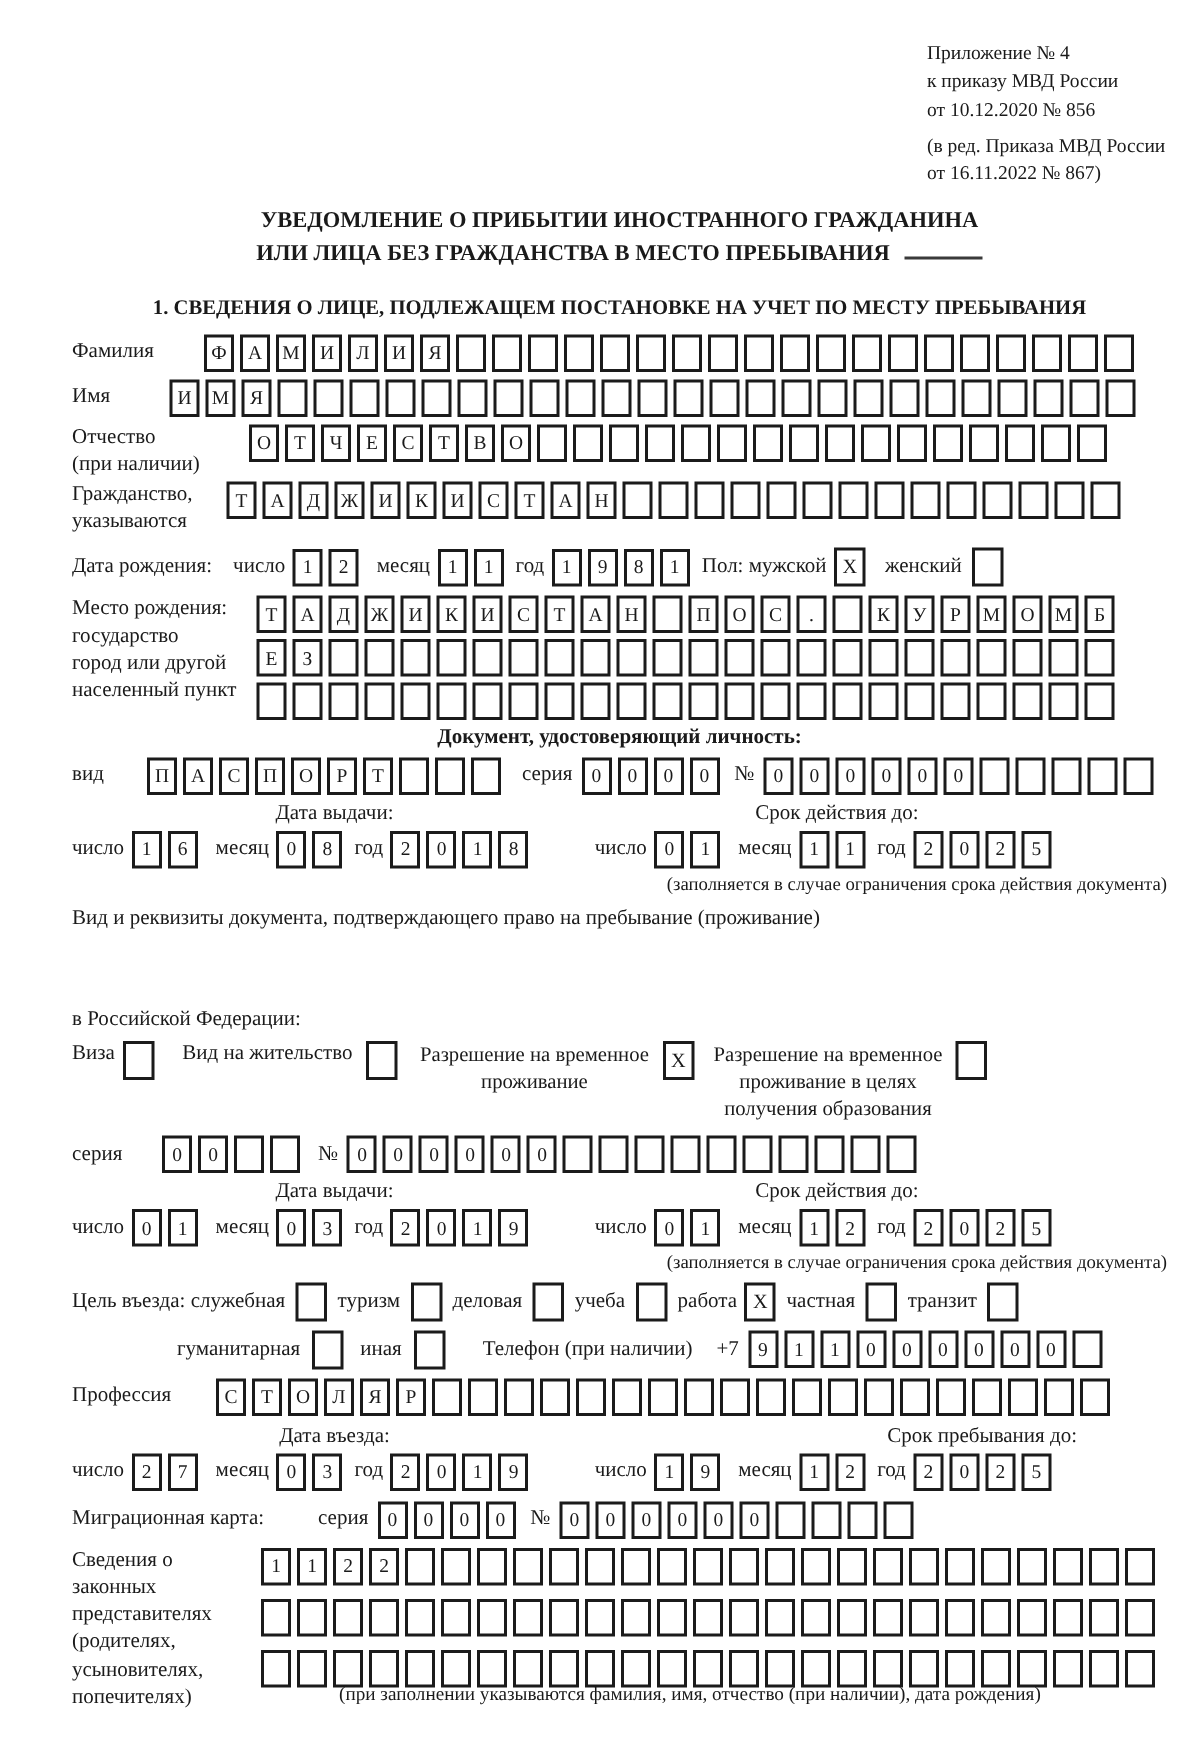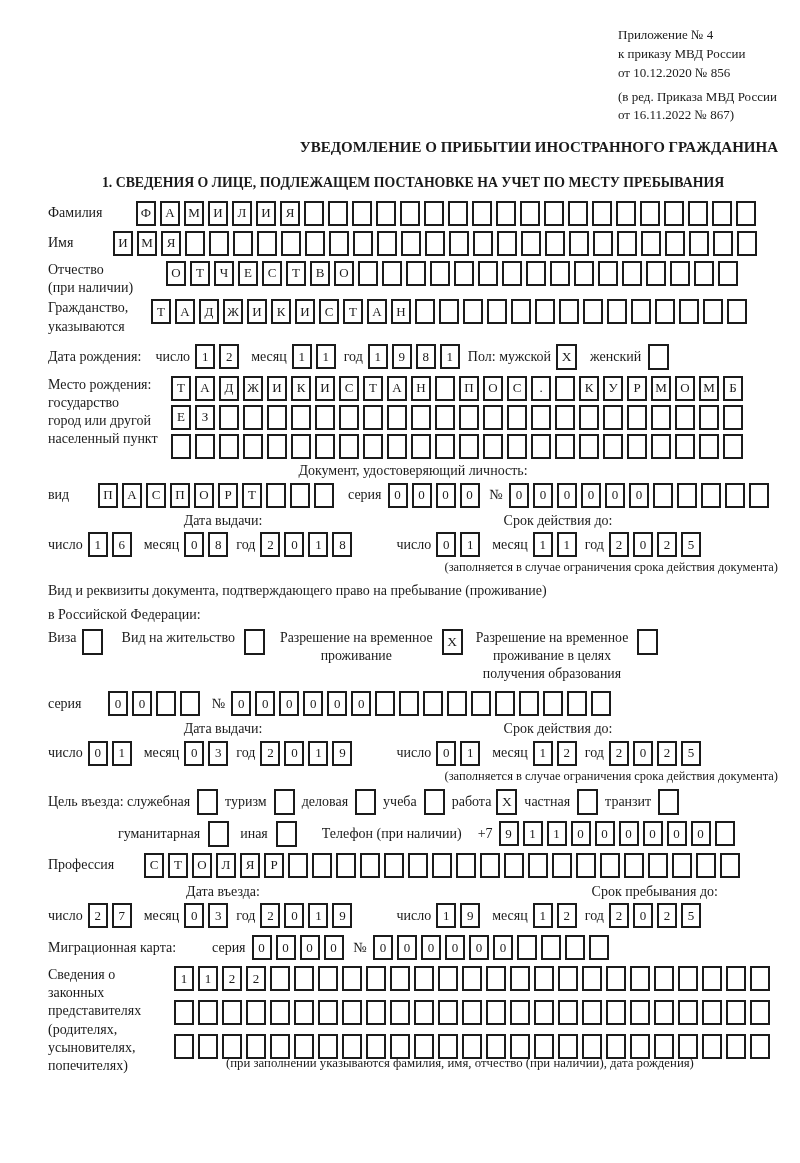--- a/index.html
+++ b/index.html
@@ -2,21 +2,21 @@
 <html><head>
 <meta charset="utf-8">
 <style>
   html,body{margin:0;padding:0;background:#ffffff;}
   body{width:800px;height:1163px;overflow:hidden;
        font-family:"Liberation Serif","DejaVu Serif",serif;color:#1a1a1a;}
   .page{box-sizing:border-box;width:800px;height:1163px;padding:26px 22px 10px 48px;overflow:hidden;}
   .ref-block{margin-left:570px;font-size:13px;line-height:1.45;}
   .ref-block .ref2{margin-top:5px;}
   .forma{margin-top:10px;text-align:right;padding-right:14px;font-weight:bold;font-size:14.5px;letter-spacing:.5px;}
-  .title{margin-top:12px;text-align:right;font-weight:bold;font-size:15px;line-height:1.45;}
+  .title{margin-top:12px;text-align:center;font-weight:bold;font-size:15px;line-height:1.45;}
   .tuline{display:inline-block;width:52px;border-bottom:2.5px solid #3a3a3a;margin-left:10px;}
   .sec1{margin-top:16px;text-align:center;font-weight:bold;font-size:13.8px;}
   .line{display:flex;align-items:center;}
   .line.top{align-items:flex-start;}
   .line.center{justify-content:center;}
   .line.end{justify-content:flex-end;}
   .lbl{font-size:14px;margin-right:8px;white-space:nowrap;line-height:1.3;flex:0 0 auto;}
   .cells{display:inline-flex;flex:0 0 auto;}
   .cell{flex:0 0 auto;box-sizing:border-box;width:20px;height:25px;border:2px solid #1b1b1b;
         margin-right:4px;display:inline-flex;align-items:center;justify-content:center;
@@ -34,20 +34,21 @@
     <div>Приложение № 4</div>
     <div>к приказу МВД России</div>
     <div>от 10.12.2020 № 856</div>
     <div class="ref2">(в ред. Приказа МВД России</div>
     <div>от 16.11.2022 № 867)</div>
   </div>
 
 
   <div class="title">
     <div>УВЕДОМЛЕНИЕ О ПРИБЫТИИ ИНОСТРАННОГО ГРАЖДАНИНА</div>
+    <div><span>ИЛИ ЛИЦА БЕЗ ГРАЖДАНСТВА В МЕСТО ПРЕБЫВАНИЯ</span><span class="tuline"></span></div>
   </div>
 
   <div class="sec1">1. СВЕДЕНИЯ О ЛИЦЕ, ПОДЛЕЖАЩЕМ ПОСТАНОВКЕ НА УЧЕТ ПО МЕСТУ ПРЕБЫВАНИЯ</div>
 
   <div>
       <div class="line" style="margin-top: 10px;">
         <span class="lbl" style="width: 80px;">Фамилия</span>
         <span class="cells">
           <span class="cell">Ф</span>
           <span class="cell">А</span>
@@ -280,21 +281,21 @@
             <span class="cell"></span>
             <span class="cell"></span>
             <span class="cell"></span>
             <span class="cell"></span>
             <span class="cell"></span>
             <span class="cell"></span>
           </span>
         </div>
       </div>
       <div class="line center" style="margin-top: 3px;">
-        <span class="lbl" style="font-weight: normal; margin-right: 0px;">Документ, удостоверяющий личность:</span>
+        <span class="lbl" style="font-weight: bold; margin-right: 0px;">Документ, удостоверяющий личность:</span>
       </div>
       <div class="line" style="margin-top: 3px;">
         <span class="lbl" style="width: 42px;">вид</span>
         <span class="cells">
           <span class="cell">П</span>
           <span class="cell">А</span>
           <span class="cell">С</span>
           <span class="cell">П</span>
           <span class="cell">О</span>
           <span class="cell">Р</span>
@@ -366,21 +367,21 @@
           <span class="cell">5</span>
         </span>
       </div>
       <div class="line end" style="margin-top: 2px;">
         <span class="lbl" style="font-size: 12.5px; margin-right: 0px;">(заполняется в случае ограничения срока действия документа)</span>
       </div>
       <div class="line" style="margin-top: 7px;">
         <span class="lbl" style="margin-right: 0px;">Вид и реквизиты документа, подтверждающего право на пребывание (проживание)</span>
       </div>
       <div class="line" style="margin-top: 5px;">
-        <span class="lbl" style="margin-right: 0px;">в Российской Федерации:</span>
+        <span class="lbl" style="margin-right: 0px; margin-top: 44px;">в Российской Федерации:</span>
       </div>
       <div class="line top" style="margin-top: 5px;">
         <span class="lbl" style="margin-right: 2px;">Виза</span>
         <span class="box"></span>
         <span style="flex: 0 0 auto; width: 16px;"></span>
         <span class="lbl" style="margin-right: 6px;">Вид на жительство</span>
         <span class="box"></span>
         <span style="flex: 0 0 auto; width: 12px;"></span>
         <div class="lbl" style="font-size: 13.8px; text-align: center; margin-right: 6px;">
           <div>Разрешение на временное</div>

